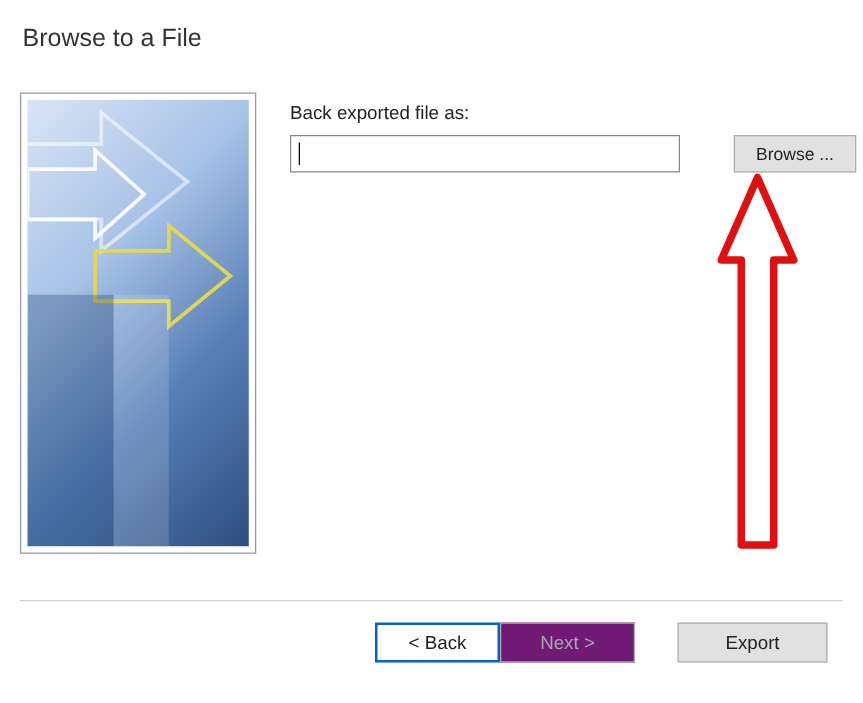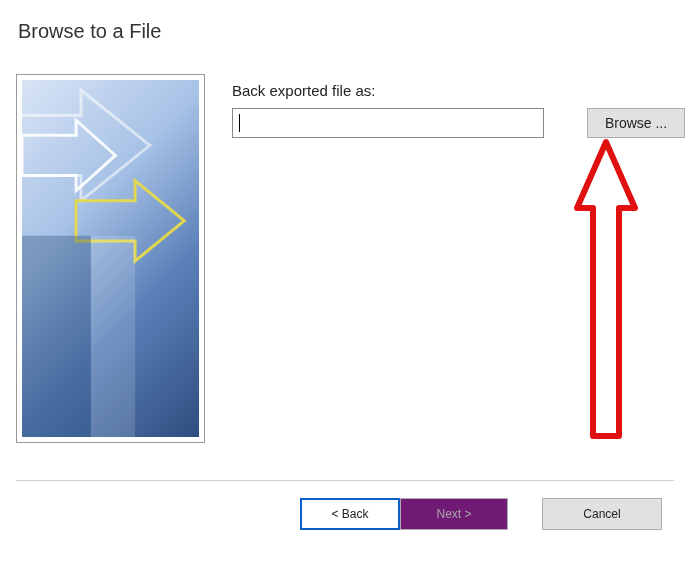--- a/index.html
+++ b/index.html
@@ -93,21 +93,21 @@
     top: 498px;
     width: 690px;
     height: 40px;
   }
   .btn {
     position: absolute;
     height: 32px;
     display: flex;
     align-items: center;
     justify-content: center;
-    font-size: 12px;
+    font-size: 15px;
     border: 1px solid #acacac;
     background: #e1e1e1;
     cursor: pointer;
   }
   .btn.back {
     left: 300px;
     width: 100px;
     border: 2px solid #0a61c9;
     background: #fff;
     color: #222;
@@ -169,14 +169,14 @@
   <svg viewBox="0 0 66 310" width="66" height="310">
     <path d="M33 4 L62 70 L46 70 L46 298 L20 298 L20 70 L4 70 Z" fill="none" stroke="#e11010" stroke-width="6" stroke-linejoin="round"></path>
   </svg>
 </div>
 
 <div class="btn-bar-sep"></div>
 
 <div class="footer-buttons">
   <div class="btn back">&lt; Back</div>
   <div class="btn next">Next &gt;</div>
-  <div class="btn cancel">Cancel</div>
+  <div class="btn cancel">Export</div>
 </div>
 
 </body></html>

